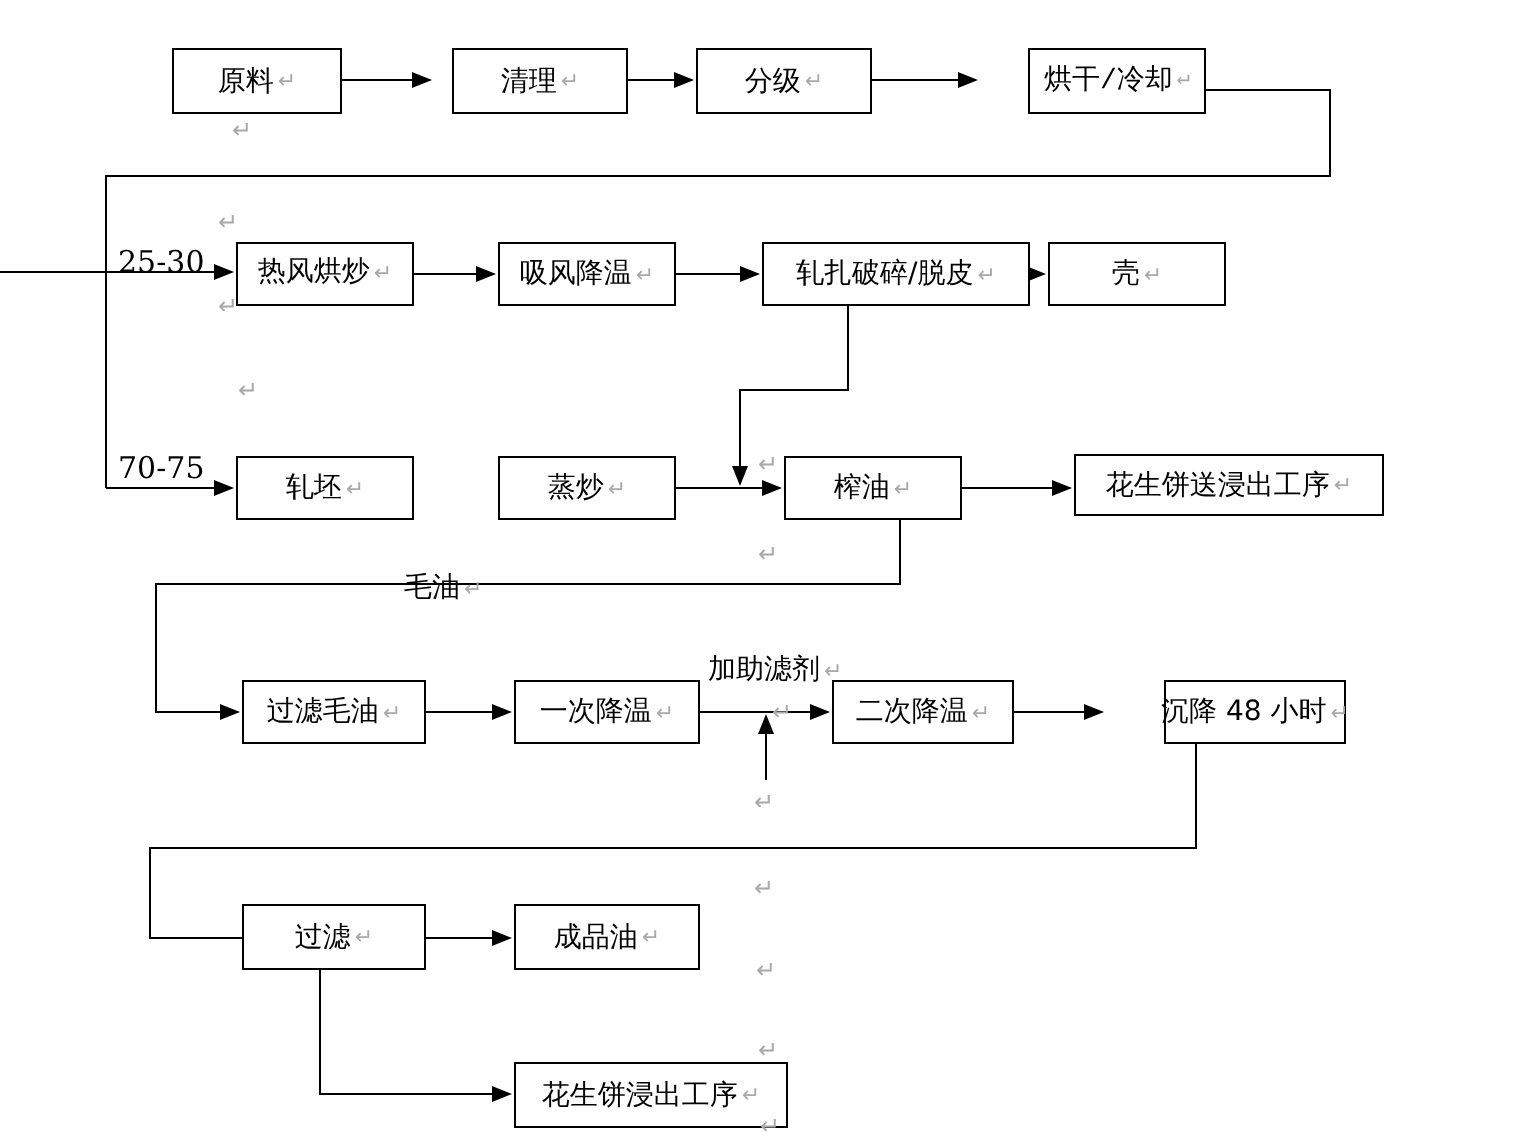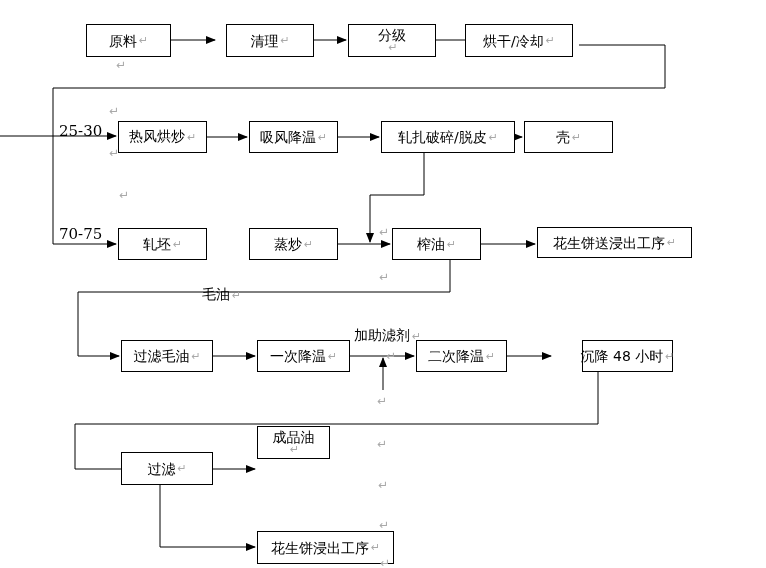--- a/index.html
+++ b/index.html
@@ -83,25 +83,25 @@
   </svg>
 
   <div class="node" style="left:86px;top:24px;width:85px;height:33px;">
     <span>原料</span>
       <span class="cr">↵</span>
   </div>
   <div class="node" style="left:226px;top:24px;width:88px;height:33px;">
     <span>清理</span>
       <span class="cr">↵</span>
   </div>
-  <div class="node" style="left:348px;top:24px;width:88px;height:33px;flex-direction:column;">
+  <div class="node" style="left:348px;top:24px;width:88px;height:33px;">
     <span>分级</span>
       <span class="cr">↵</span>
   </div>
-  <div class="node" style="left:465px;top:24px;width:108px;height:33px;">
+  <div class="node" style="left:514px;top:24px;width:89px;height:33px;font-family:Liberation Mono, monospace;">
     <span>烘干/冷却</span>
       <span class="cr">↵</span>
   </div>
 
   <div class="node" style="left:118px;top:121px;width:89px;height:32px;font-family:Liberation Serif, serif;">
     <span>热风烘炒</span>
       <span class="cr">↵</span>
   </div>
   <div class="node" style="left:249px;top:121px;width:89px;height:32px;">
     <span>吸风降温</span>
@@ -147,21 +147,21 @@
   </div>
   <div class="node" style="left:582px;top:340px;width:91px;height:32px;">
     <span>沉降 48 小时</span>
       <span class="cr">↵</span>
   </div>
 
   <div class="node" style="left:121px;top:452px;width:92px;height:33px;">
     <span>过滤</span>
       <span class="cr">↵</span>
   </div>
-  <div class="node" style="left:257px;top:426px;width:73px;height:33px;flex-direction:column;">
+  <div class="node" style="left:257px;top:452px;width:93px;height:33px;">
     <span>成品油</span>
       <span class="cr">↵</span>
   </div>
   <div class="node" style="left:257px;top:531px;width:137px;height:33px;">
     <span>花生饼浸出工序</span>
       <span class="cr">↵</span>
   </div>
 
   <div class="ann ann-num" style="left:59px;top:104px;">25-30</div>
   <div class="ann ann-num" style="left:59px;top:207px;">70-75</div>

